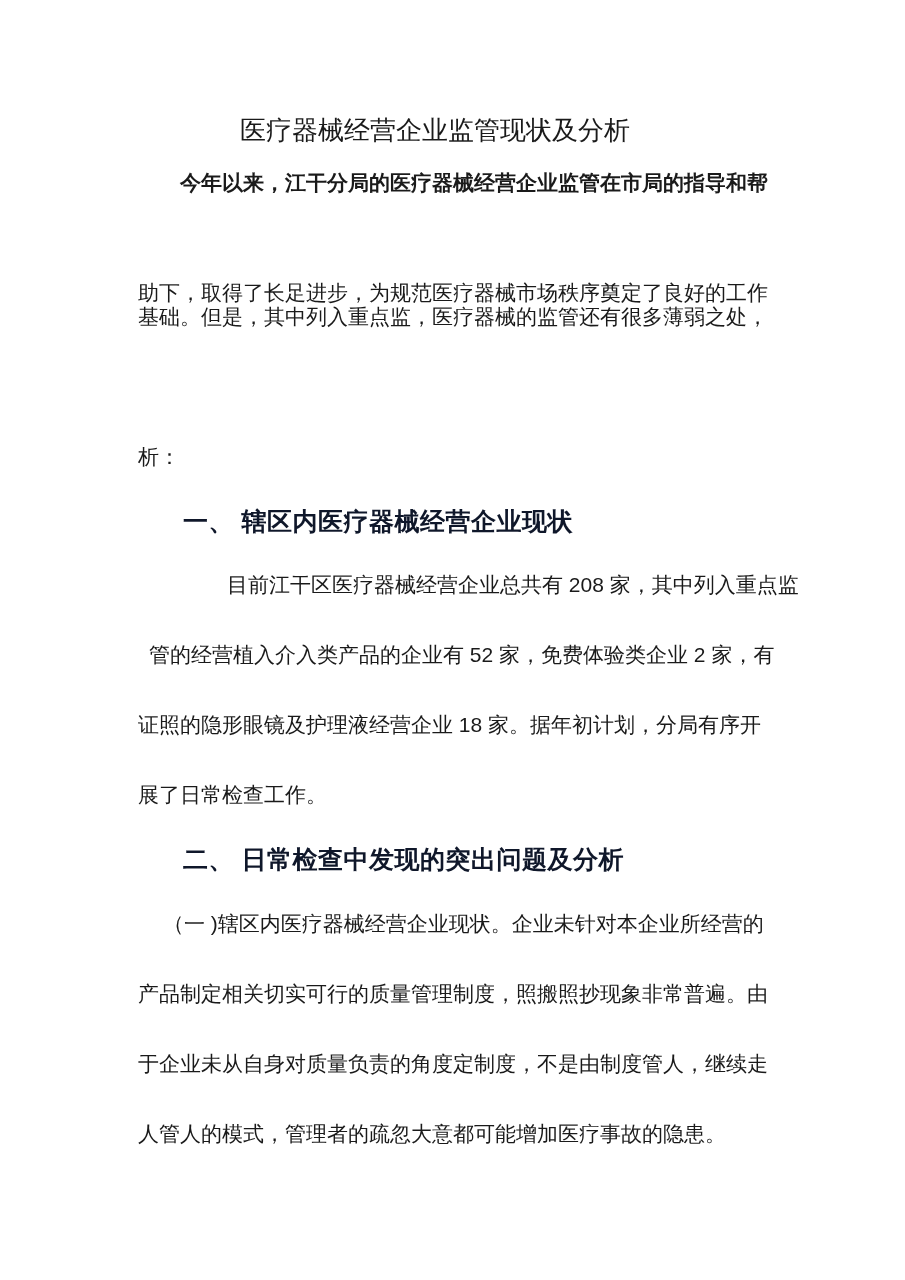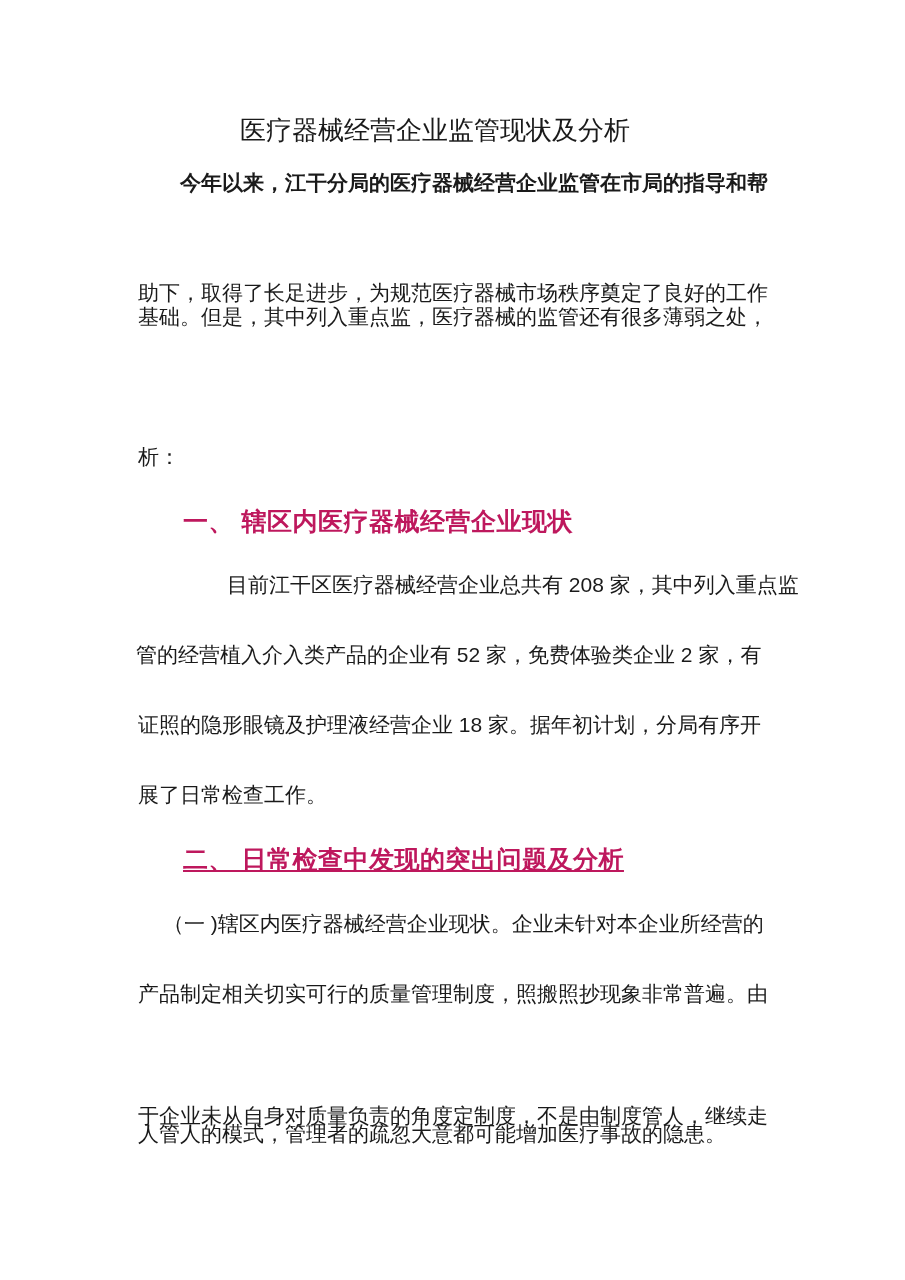--- a/index.html
+++ b/index.html
@@ -23,42 +23,42 @@
     letter-spacing: 0px;
   }
   .doc-title {
     left: 240px;
     top: 116px;
     font-size: 26px;
   }
   .heading {
     font-size: 25px;
     font-weight: bold;
-    color: #be185d;
+    color: #0f172a;
     letter-spacing: 0.5px;
   }
   
   .i0 { top: 171px; left: 180px; font-weight: bold; }
   .i1 { top: 237px; left: 138px; margin-top: 44px; }
   .i2 { top: 305px; left: 138px; }
   .i3 { top: 375px; left: 138px; }
   .i4 { top: 445px; left: 138px; }
   
   .h1 { top: 507px; left: 183px; }
   
   .s1l0 { top: 573px; left: 180px; margin-left: 47px; }
-  .s1l1 { top: 643px; left: 136px; }
+  .s1l1 { top: 643px; left: 149px; }
   .s1l2 { top: 713px; left: 138px; }
   .s1l3 { top: 783px; left: 138px; text-align: center; }
   
-  .h2 { top: 845px; left: 183px; text-decoration: underline; }
+  .h2 { top: 845px; left: 183px; }
   
   .s2l0 { top: 912px; left: 163px; }
   .s2l1 { top: 982px; left: 138px; text-align: center; }
-  .s2l2 { top: 1104px; left: 138px; text-align: center; }
+  .s2l2 { top: 1052px; left: 138px; text-align: center; }
   .s2l3 { top: 1122px; left: 138px; }
 </style>
 </head>
 <body>
 
 <div class="page">
 
   <div class="line doc-title">医疗器械经营企业监管现状及分析</div>
 
   <div class="line i0">今年以来，江干分局的医疗器械经营企业监管在市局的指导和帮</div>

